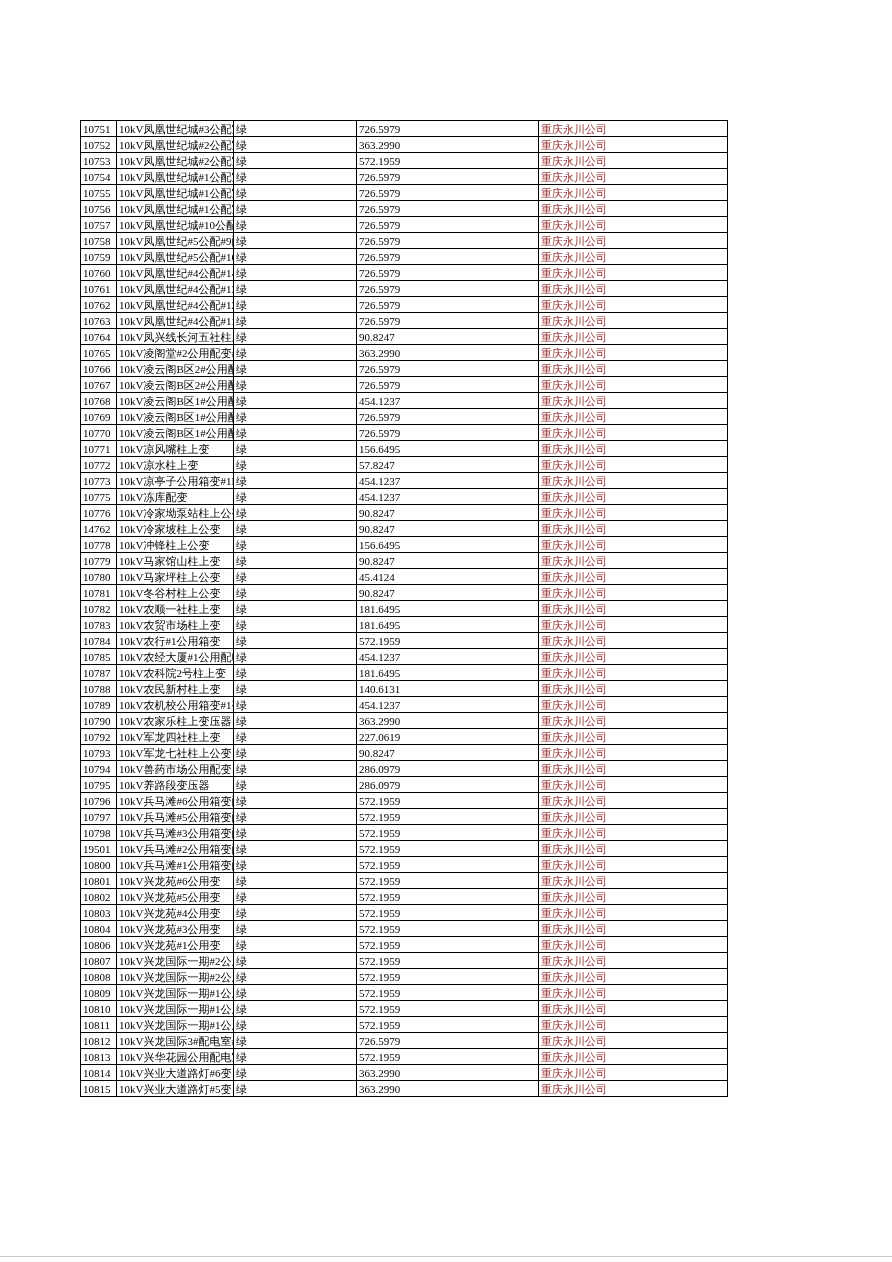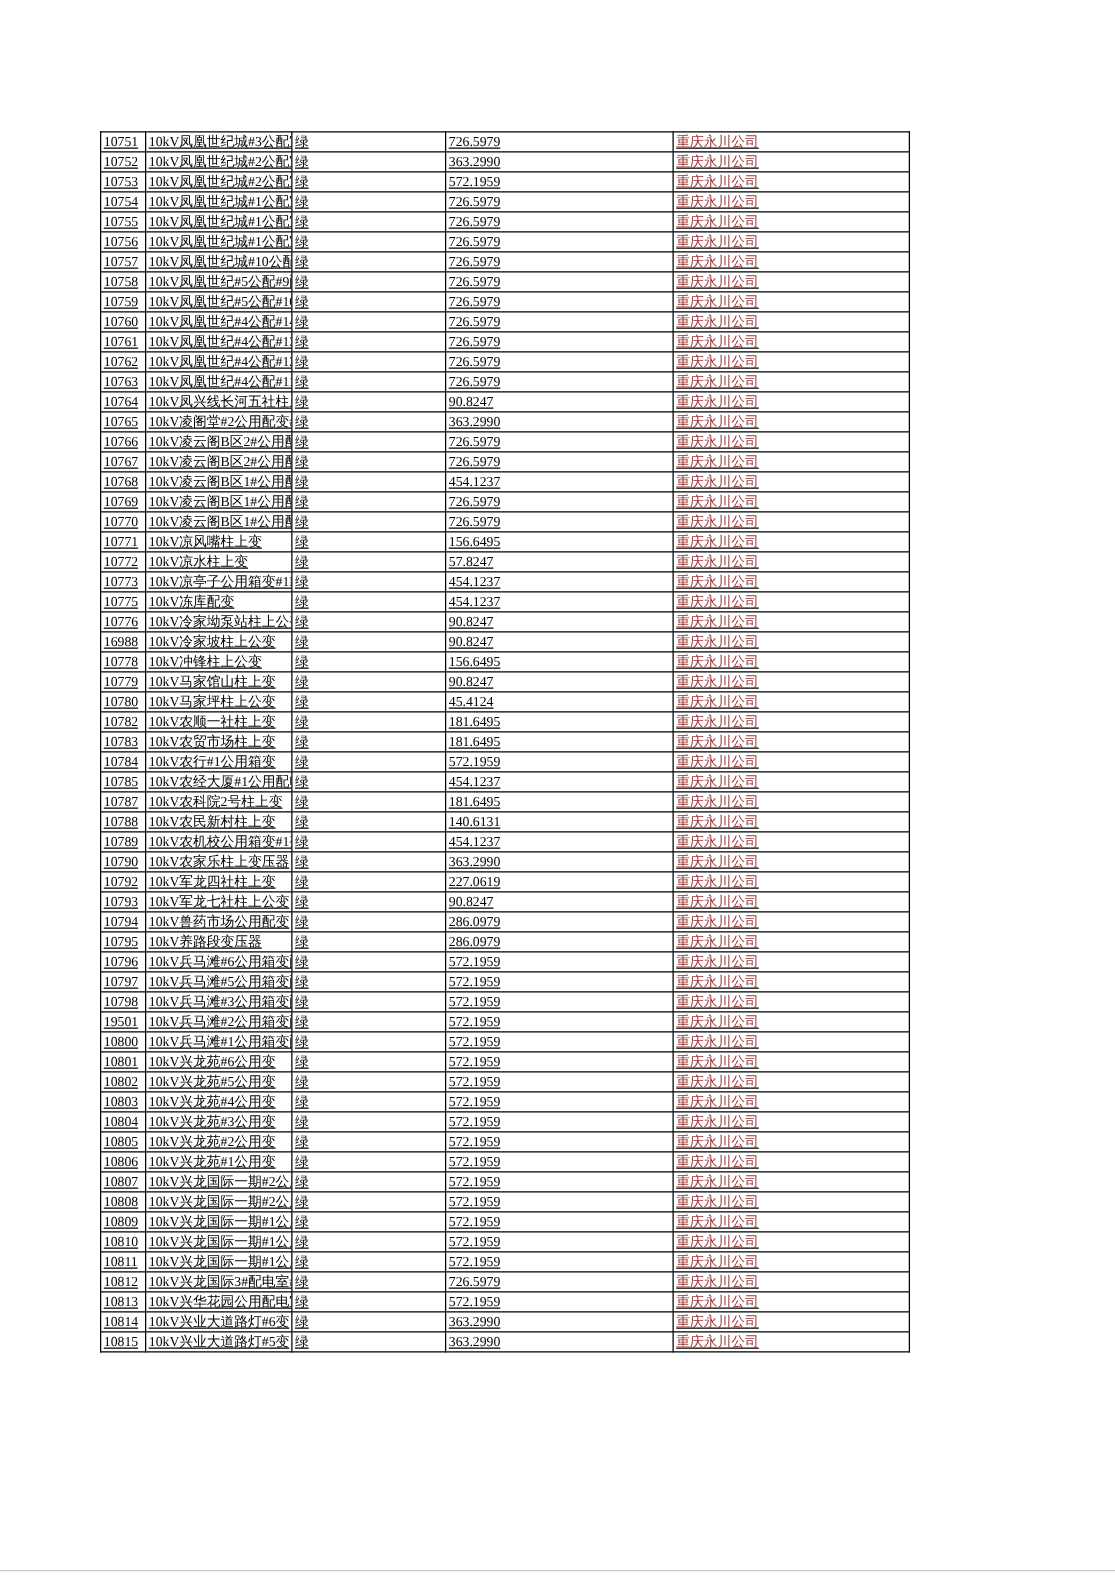--- a/index.html
+++ b/index.html
@@ -11,25 +11,24 @@
     overflow: hidden;
   }
   .page {
     position: absolute;
     left: 0; top: 0;
     width: 892px; height: 1262px;
     background: #ffffff;
   }
   .data-table {
     position: absolute;
-    left: 80px; top: 105px;
+    left: 80px; top: 120px;
     border-collapse: collapse;
     table-layout: fixed;
     width: 647px;
-    text-decoration: underline;
   }
   .data-table td {
     border: 1px solid #000000;
     height: 16px;
     font-size: 11px;
     line-height: 14px;
     padding: 0 2px;
     white-space: nowrap;
     overflow: hidden;
     color: #000000;
@@ -234,21 +233,21 @@
           <td class="cell-company" style="color: rgb(153, 51, 51);">重庆永川公司</td>
         </tr>
         <tr>
           <td class="cell-id">10776</td>
           <td class="cell-name">10kV冷家坳泵站柱上公变</td>
           <td class="cell-status">绿</td>
           <td class="cell-value">90.8247</td>
           <td class="cell-company" style="color: rgb(153, 51, 51);">重庆永川公司</td>
         </tr>
         <tr>
-          <td class="cell-id">16988</td>
+          <td class="cell-id">14762</td>
           <td class="cell-name">10kV冷家坡柱上公变</td>
           <td class="cell-status">绿</td>
           <td class="cell-value">90.8247</td>
           <td class="cell-company" style="color: rgb(153, 51, 51);">重庆永川公司</td>
         </tr>
         <tr>
           <td class="cell-id">10778</td>
           <td class="cell-name">10kV冲锋柱上公变</td>
           <td class="cell-status">绿</td>
           <td class="cell-value">156.6495</td>
@@ -262,20 +261,27 @@
           <td class="cell-company" style="color: rgb(153, 51, 51);">重庆永川公司</td>
         </tr>
         <tr>
           <td class="cell-id">10780</td>
           <td class="cell-name">10kV马家坪柱上公变</td>
           <td class="cell-status">绿</td>
           <td class="cell-value">45.4124</td>
           <td class="cell-company" style="color: rgb(153, 51, 51);">重庆永川公司</td>
         </tr>
         <tr>
+          <td class="cell-id">10781</td>
+          <td class="cell-name">10kV冬谷村柱上公变</td>
+          <td class="cell-status">绿</td>
+          <td class="cell-value">90.8247</td>
+          <td class="cell-company" style="color: rgb(153, 51, 51);">重庆永川公司</td>
+        </tr>
+        <tr>
           <td class="cell-id">10782</td>
           <td class="cell-name">10kV农顺一社柱上变</td>
           <td class="cell-status">绿</td>
           <td class="cell-value">181.6495</td>
           <td class="cell-company" style="color: rgb(153, 51, 51);">重庆永川公司</td>
         </tr>
         <tr>
           <td class="cell-id">10783</td>
           <td class="cell-name">10kV农贸市场柱上变</td>
           <td class="cell-status">绿</td>
@@ -404,27 +410,20 @@
         <tr>
           <td class="cell-id">10803</td>
           <td class="cell-name">10kV兴龙苑#4公用变</td>
           <td class="cell-status">绿</td>
           <td class="cell-value">572.1959</td>
           <td class="cell-company" style="color: rgb(153, 51, 51);">重庆永川公司</td>
         </tr>
         <tr>
           <td class="cell-id">10804</td>
           <td class="cell-name">10kV兴龙苑#3公用变</td>
-          <td class="cell-status">绿</td>
-          <td class="cell-value">572.1959</td>
-          <td class="cell-company" style="color: rgb(153, 51, 51);">重庆永川公司</td>
-        </tr>
-        <tr>
-          <td class="cell-id">10805</td>
-          <td class="cell-name">10kV兴龙苑#2公用变</td>
           <td class="cell-status">绿</td>
           <td class="cell-value">572.1959</td>
           <td class="cell-company" style="color: rgb(153, 51, 51);">重庆永川公司</td>
         </tr>
         <tr>
           <td class="cell-id">10806</td>
           <td class="cell-name">10kV兴龙苑#1公用变</td>
           <td class="cell-status">绿</td>
           <td class="cell-value">572.1959</td>
           <td class="cell-company" style="color: rgb(153, 51, 51);">重庆永川公司</td>

